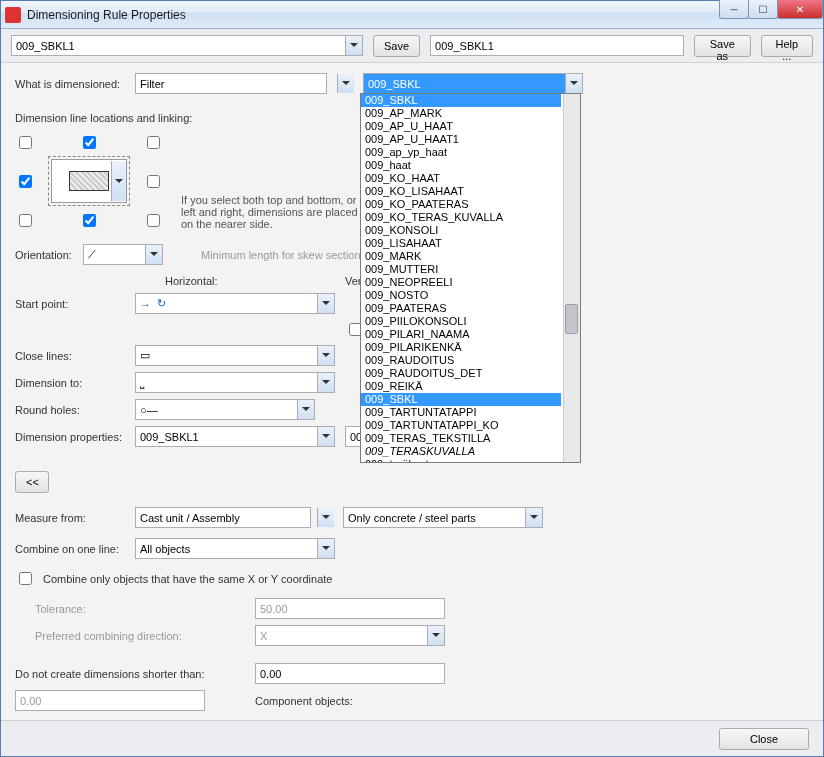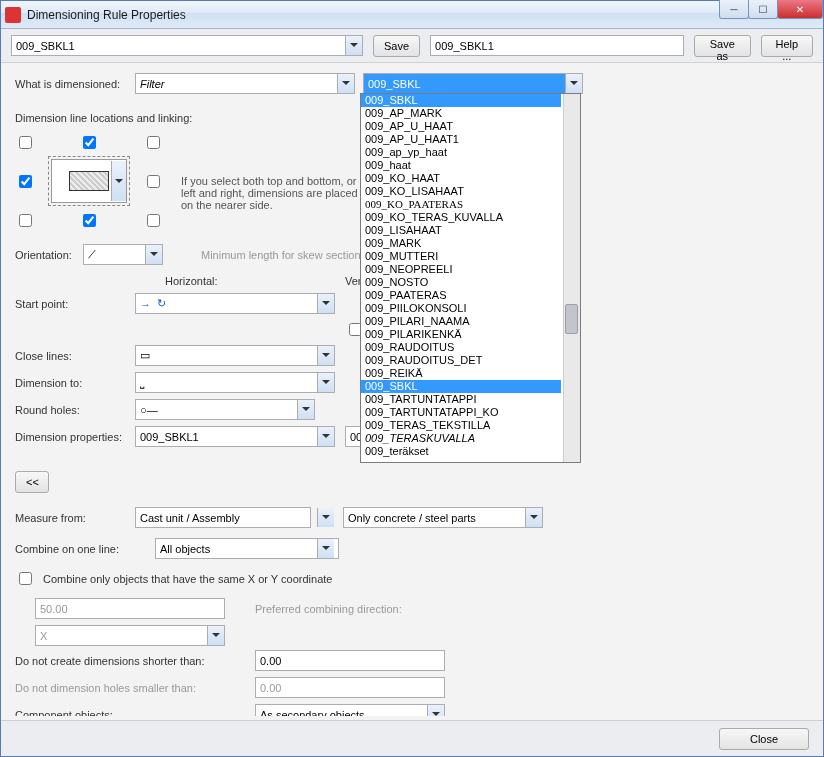--- a/index.html
+++ b/index.html
@@ -58,32 +58,32 @@
     <input type="text" style="width: 290px;" value="009_SBKL1">
     <button class="btn">Save as</button>
     <button class="btn">Help ...</button>
   </div>
 
   <div class="body">
 
     <div class="row">
       <span class="label" style="width:112px">What is dimensioned:</span>
       <div class="combo" style="width:220px">
-        <input type="text" class="drop" style="width: 220px; font-style: italic;" readonly="" value="Filter">
+        <input type="text" class="drop" style="width: 192px;" readonly="" value="Filter">
         <div class="combo-btn"></div>
       </div>
       <div class="combo" style="width:220px;">
         <input type="text" style="width: 220px; background: rgb(51, 153, 255); color: rgb(255, 255, 255);" readonly="" value="009_SBKL">
         <div class="combo-btn"></div>
       </div>
     </div>
 
     <div class="section" style="margin-top:18px">
       <div class="label">Dimension line locations and linking:</div>
-      <div style="display:flex; gap:18px; align-items:center; margin-top:8px;">
+      <div style="display:flex; gap:18px; align-items:flex-end; margin-top:8px;">
         <div style="display:grid; grid-template-columns:20px 100px 20px; grid-template-rows:20px 50px 20px; align-items:center; justify-items:center; gap:4px;">
           <input type="checkbox" class="chk" style="">
           <input type="checkbox" class="chk" checked="" style="">
           <input type="checkbox" class="chk" style="">
           <input type="checkbox" class="chk" checked="" style="">
           <div class="dash-around">
             <div class="icon-box">
               <div class="icon-inner"></div>
               <div class="combo-btn" style="right:0;width:15px"></div>
             </div>
@@ -172,45 +172,45 @@
       </div>
       <div class="combo" style="width:200px">
         <input type="text" class="drop" style="width: 200px;" readonly="" value="Only concrete / steel parts">
         <div class="combo-btn"></div>
       </div>
     </div>
 
     <div class="row">
       <span class="label" style="width:112px">Combine on one line:</span>
       <div class="combo" style="width:200px">
-        <input type="text" class="drop" style="width: 184px; margin-left: 20px;" readonly="" value="All objects">
+        <input type="text" class="drop" style="width: 200px;" readonly="" value="All objects">
         <div class="combo-btn"></div>
       </div>
     </div>
 
     <div class="row">
       <input type="checkbox" class="chk" style="">
       <span class="label">Combine only objects that have the same X or Y coordinate</span>
     </div>
 
     <div style="display:grid; grid-template-columns: 220px 210px; row-gap:6px; align-items:center; margin-left:20px">
+      <span class="label disabled">Tolerance:</span>
       <input type="text" style="width: 190px;" disabled="" class="disabled" value="50.00">
 
       <span class="label disabled">Preferred combining direction:</span>
       <div class="combo" style="width:190px">
         <input type="text" class="drop disabled" style="width: 190px;" disabled="" readonly="" value="X">
         <div class="combo-btn"></div>
       </div>
     </div>
 
-    <div style="display:grid; grid-template-columns: 240px 210px; row-gap:6px; align-items:center; margin-top:4px">
+    <div style="display:grid; grid-template-columns: 240px 210px; row-gap:6px; align-items:center; margin-top:17px">
       <span class="label">Do not create dimensions shorter than:</span>
       <input type="text" style="width: 190px;" value="0.00">
 
-      <span class="label disabled">Do not dimension holes smaller than:</span>
       <input type="text" style="width: 190px;" disabled="" class="disabled" value="0.00">
 
       <span class="label">Component objects:</span>
       <div class="combo" style="width:190px">
         <input type="text" class="drop" style="width: 190px;" readonly="" value="As secondary objects">
         <div class="combo-btn"></div>
       </div>
     </div>
 
   </div>
@@ -224,22 +224,23 @@
       <div class="dd-thumb"></div>
     </div>
   <div class="dl-item hd" style="width: 200px;">009_SBKL</div>
       <div class="dl-item" style="width: 200px;">009_AP_MARK</div>
       <div class="dl-item" style="width: 200px;">009_AP_U_HAAT</div>
       <div class="dl-item" style="width: 200px;">009_AP_U_HAAT1</div>
       <div class="dl-item" style="width: 200px;">009_ap_yp_haat</div>
       <div class="dl-item" style="width: 200px;">009_haat</div>
       <div class="dl-item" style="width: 200px;">009_KO_HAAT</div>
       <div class="dl-item" style="width: 200px;">009_KO_LISAHAAT</div>
-      <div class="dl-item" style="width: 200px; font-family: Liberation Serif, serif;">009_KO_PAATERAS</div>
+      <div class="dl-item" style="width: 200px;">009_KO_PAATERAS</div>
       <div class="dl-item" style="width: 200px;">009_KO_TERAS_KUVALLA</div>
+      <div class="dl-item" style="width: 200px;">009_KONSOLI</div>
       <div class="dl-item" style="width: 200px;">009_LISAHAAT</div>
       <div class="dl-item" style="width: 200px;">009_MARK</div>
       <div class="dl-item" style="width: 200px;">009_MUTTERI</div>
       <div class="dl-item" style="width: 200px;">009_NEOPREELI</div>
       <div class="dl-item" style="width: 200px;">009_NOSTO</div>
       <div class="dl-item" style="width: 200px;">009_PAATERAS</div>
       <div class="dl-item" style="width: 200px;">009_PIILOKONSOLI</div>
       <div class="dl-item" style="width: 200px;">009_PILARI_NAAMA</div>
       <div class="dl-item" style="width: 200px;">009_PILARIKENKÄ</div>
       <div class="dl-item" style="width: 200px;">009_RAUDOITUS</div>

